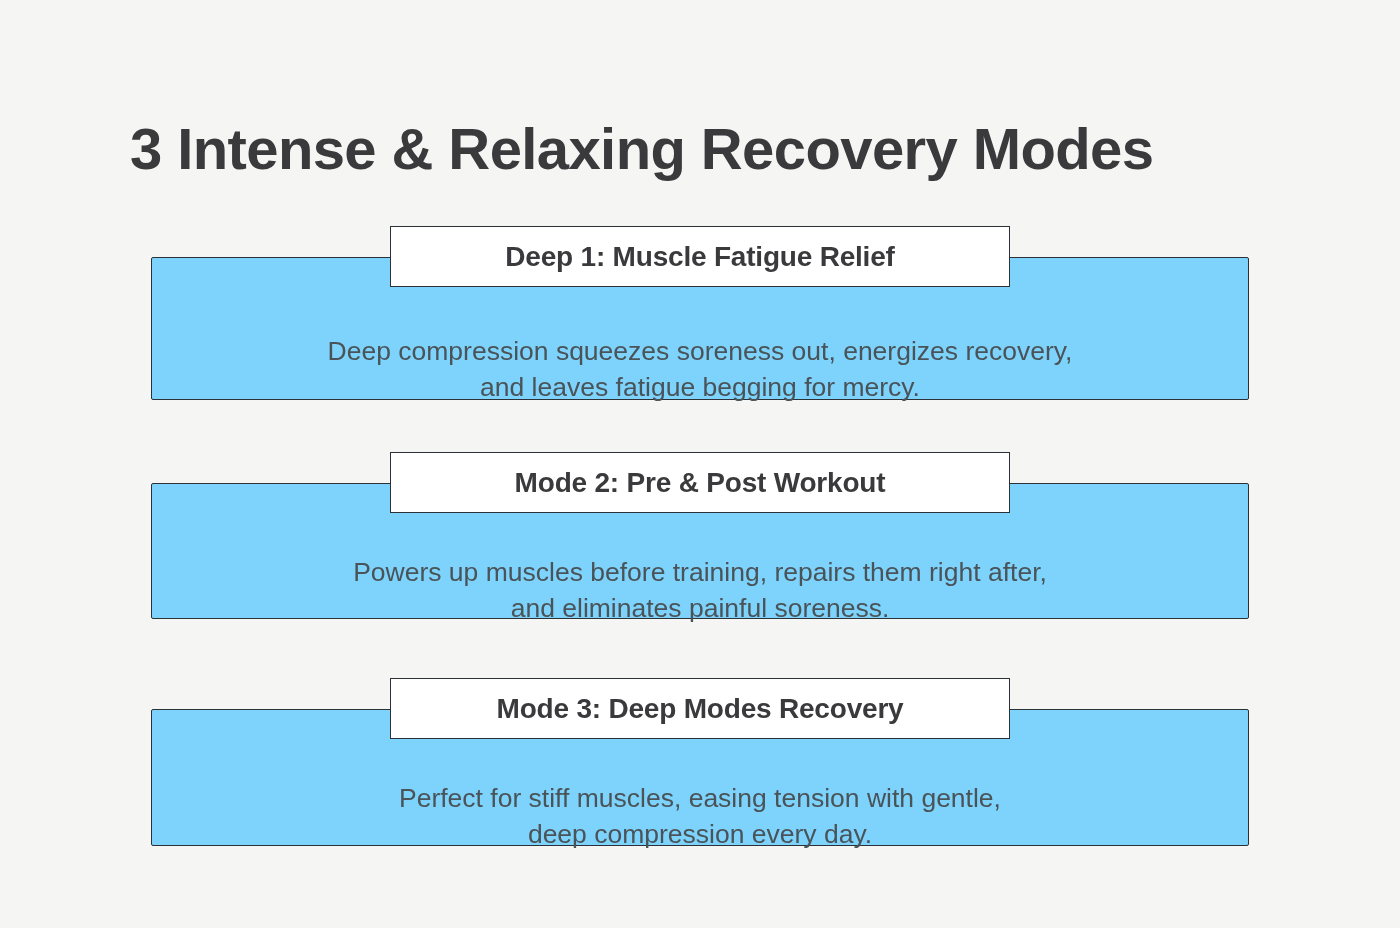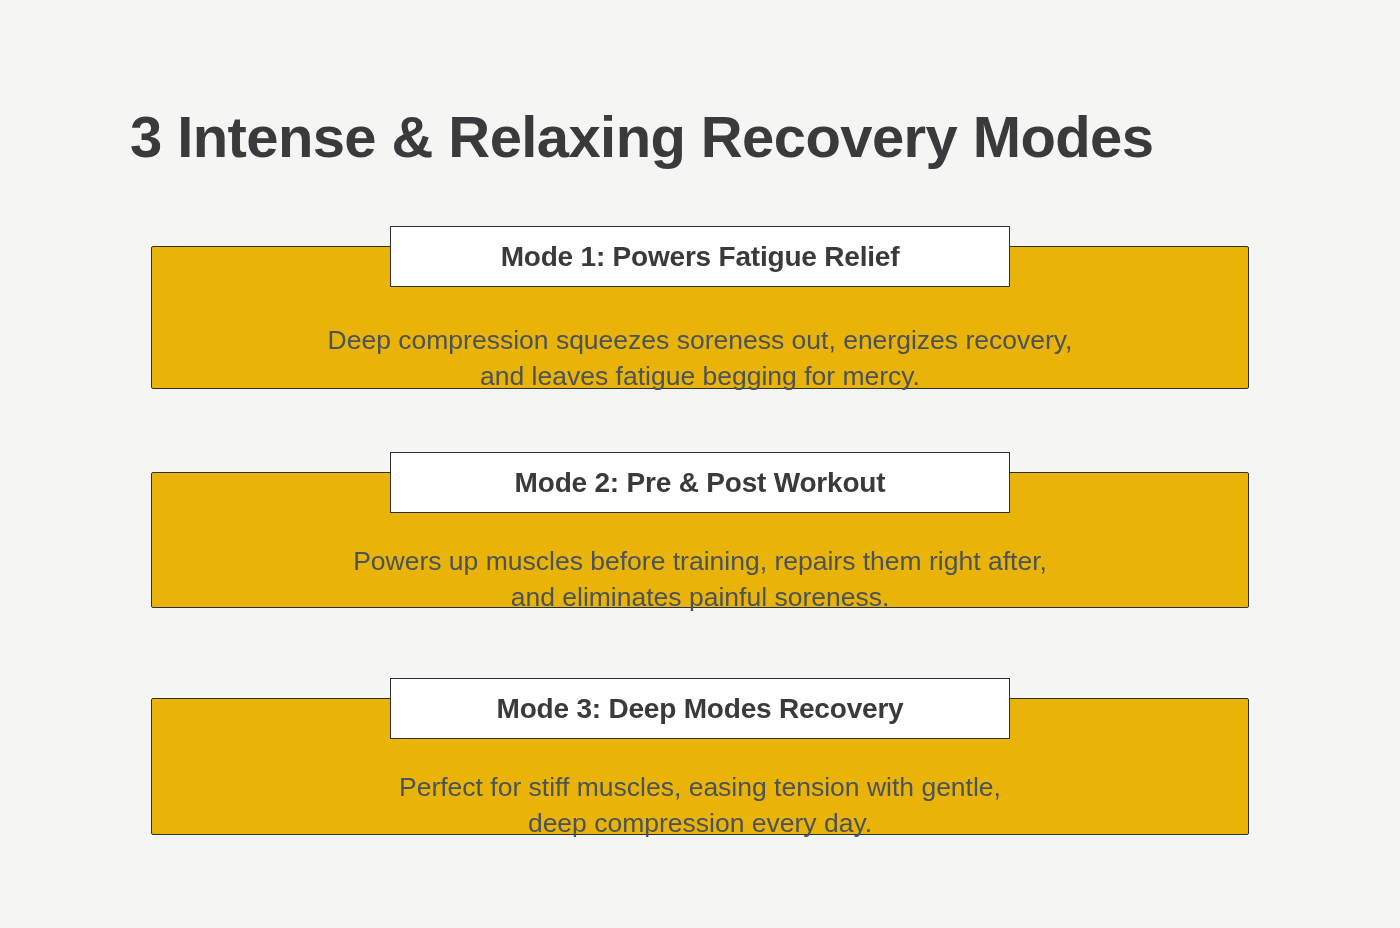--- a/index.html
+++ b/index.html
@@ -17,21 +17,21 @@
   .page {
     position: relative;
     width: 1400px;
     height: 928px;
   }
 
   
   .page-title {
     position: absolute;
     left: 130px;
-    top: 66px;
+    top: 78px;
     width: 1150px;
     font-size: 58px;
     font-weight: bold;
     letter-spacing: -0.6px;
     color: #3a3a3c;
     line-height: 1.12;
     text-align: left;
     white-space: nowrap;
   }
 
@@ -49,24 +49,24 @@
     width: 1098px;
   }
 
   .mode-block.b1 { top: 226px; }
   .mode-block.b2 { top: 452px; }
   .mode-block.b3 { top: 678px; }
 
   .mode-card {
     position: absolute;
     left: 0;
-    top: 20px;
+    top: 31px;
     width: 100%;
     box-sizing: border-box;
-    background: #eab308;
+    background: #7dd3fc;
     border: 1.5px solid #2b3137;
     border-radius: 2px;
   }
 
   .mode-block.b1 .mode-card { height: 143px; }
   .mode-block.b2 .mode-card { height: 136px; }
   .mode-block.b3 .mode-card { height: 137px; text-decoration: underline; }
 
   .mode-body {
     position: absolute;
@@ -116,21 +116,21 @@
   <h1 class="page-title">3 Intense &amp; Relaxing Recovery Modes</h1>
 
   <div class="modes">
 
     <div class="mode-block b1">
       <div class="mode-card">
         <div class="mode-body">Deep compression squeezes soreness out, energizes recovery,
 and leaves fatigue begging for mercy.</div>
       </div>
       <div class="mode-badge">
-        <span class="mode-badge-label">Mode 1: Powers Fatigue Relief</span>
+        <span class="mode-badge-label">Deep 1: Muscle Fatigue Relief</span>
       </div>
     </div>
 
     <div class="mode-block b2">
       <div class="mode-card">
         <div class="mode-body">Powers up muscles before training, repairs them right after,
 and eliminates painful soreness.</div>
       </div>
       <div class="mode-badge">
         <span class="mode-badge-label">Mode 2: Pre &amp; Post Workout</span>

